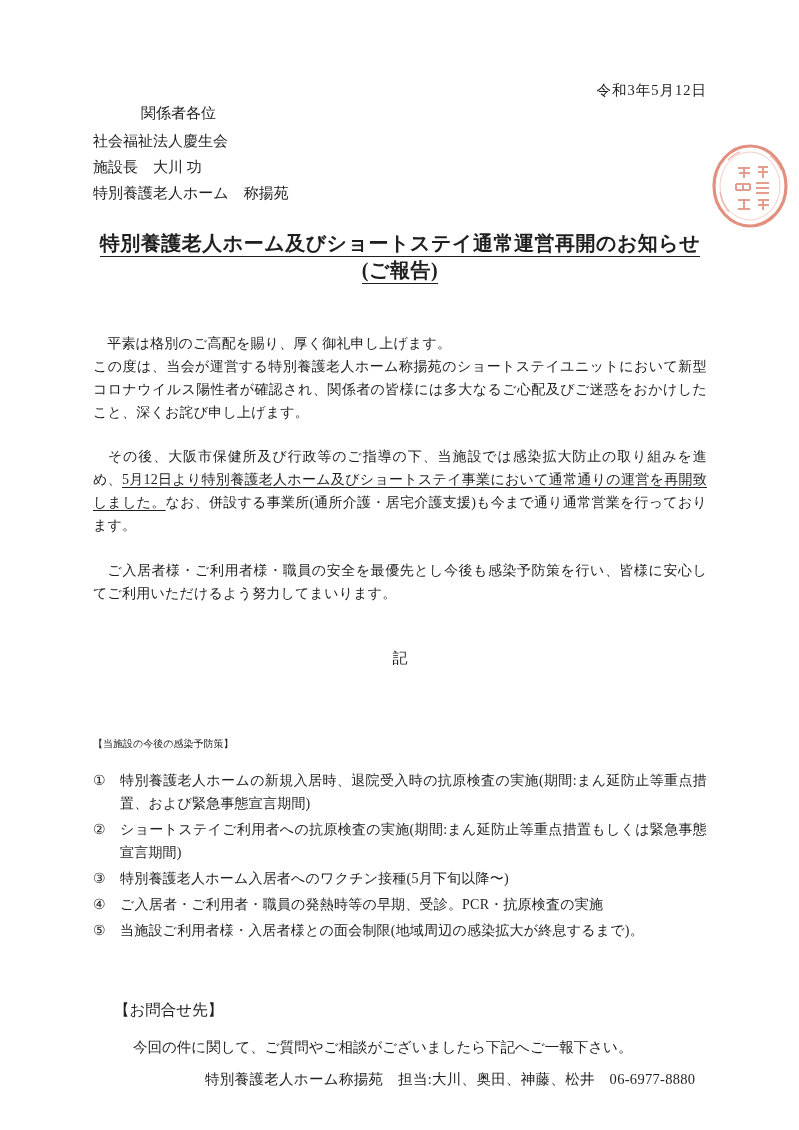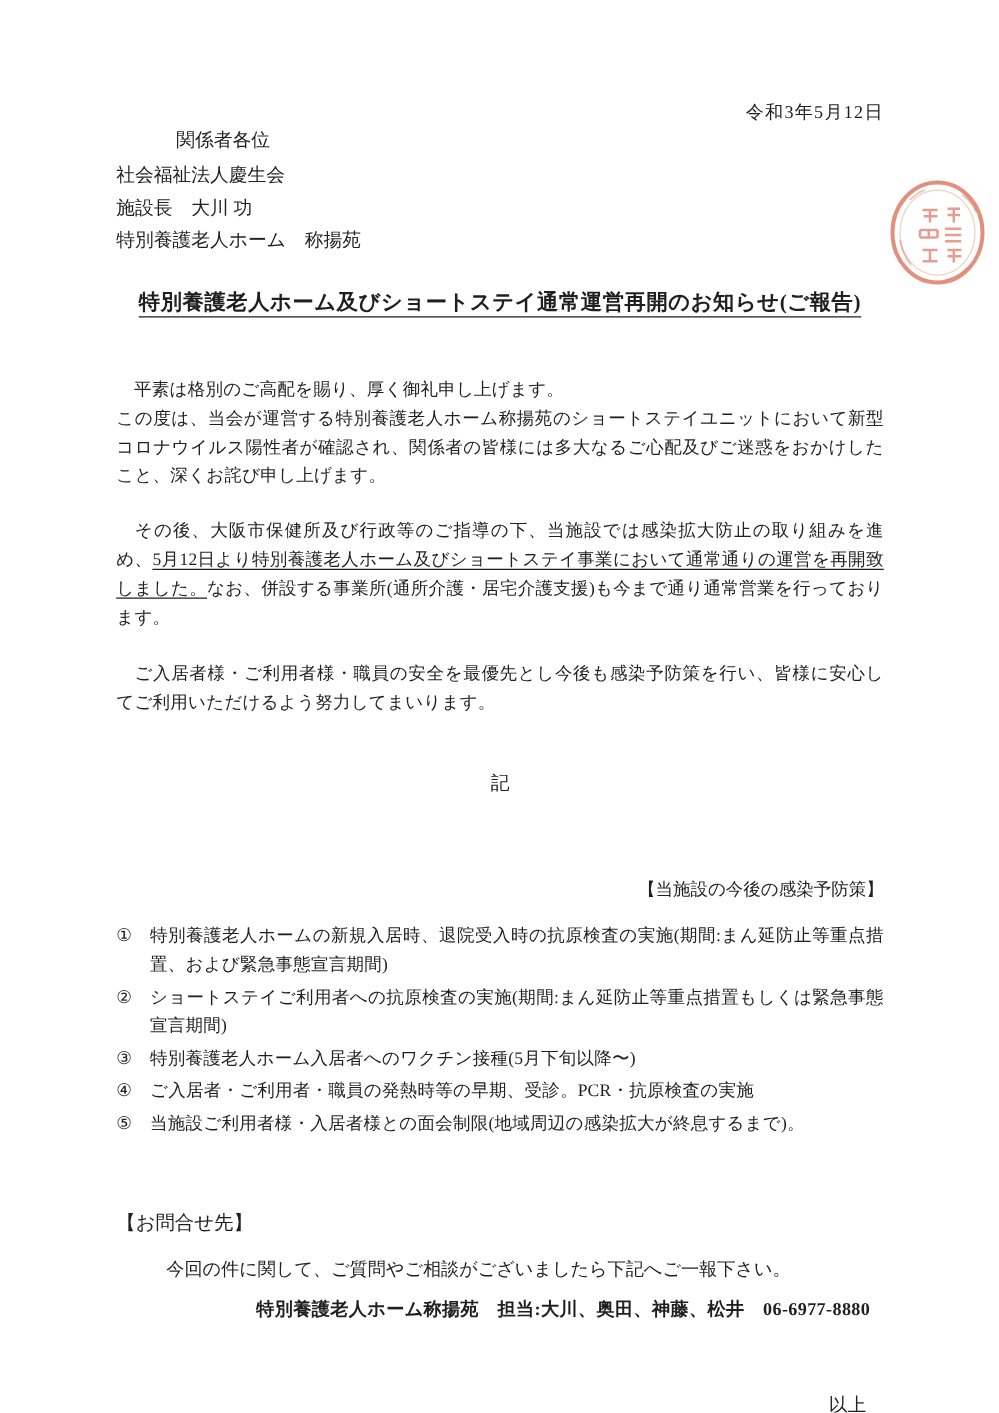--- a/index.html
+++ b/index.html
@@ -3,36 +3,36 @@
 <meta charset="utf-8">
 <style>
   * { margin:0; padding:0; box-sizing:border-box; }
   html,body { width:799px; height:1130px; background:#ffffff; overflow:hidden; }
   body { font-family:"Liberation Serif","DejaVu Serif",serif; color:#1f1f1f; }
   .page { position:relative; width:799px; height:970px; padding:80px 92px 0 93px; background:#ffffff; }
   .date { text-align:right; font-size:14.5px; line-height:20px; letter-spacing:1px; }
   .recipient { font-size:15px; line-height:22px; margin:2px 0 0 26px;padding-left:22px; }
   .sender { font-size:15px; line-height:26px; margin-top:4px; }
   .seal { position:absolute; top:140px; left:708px; width:84px; height:92px; opacity:.9; }
-  .title { text-align:center; font-size:17px; font-weight:bold; margin-top:24px; letter-spacing:.5px; }
+  .title { text-align:center; font-size:20px; font-weight:bold; margin-top:24px; letter-spacing:.5px; }
   .title .t-underline { border-bottom:1.6px solid #1f1f1f; padding-bottom:2px; }
   .para { font-size:14px; line-height:23px; letter-spacing:.2px; text-align:justify; }
   .p1 { margin-top:48px; }
   .p2 { margin-top:21px; }
   .p3 { margin-top:22px; }
   .u { text-decoration:underline; text-underline-offset:3px; }
   .ki { text-align:center; font-size:15px; line-height:23px; margin-top:42px; }
-  .sec-heading { font-size:14px; line-height:23px; margin-top:62px;text-align:right; }
+  .sec-heading { font-size:10px; line-height:23px; margin-top:62px; }
   .list { margin-top:14px; }
   .list-item { display:flex; font-size:14px; line-height:23px; margin-top:3px; letter-spacing:.2px; }
   .list-num { width:27px; flex:none; }
   .list-text { flex:1; text-align:justify; }
-  .contact-heading { font-size:15.5px; line-height:23px; margin-top:56px; }
+  .contact-heading { font-size:15.5px; line-height:23px; margin-top:56px;margin-left:21px; }
   .contact-l1 { font-size:14.5px; line-height:23px; margin:15px 0 0 40px; }
-  .contact-l2 { font-size:14.5px; line-height:23px; margin:9px 0 0 112px; letter-spacing:.3px;font-weight:bold; }
+  .contact-l2 { font-size:14.5px; line-height:23px; margin:9px 0 0 112px; letter-spacing:.3px; }
   .closing { text-align:right; font-size:15px; line-height:23px; margin-top:54px; padding-right:14px; }
 </style>
 </head>
 <body>
 
 <div class="page">
 
   <div class="date">令和3年5月12日</div>
 
   <div class="recipient">関係者各位</div>

